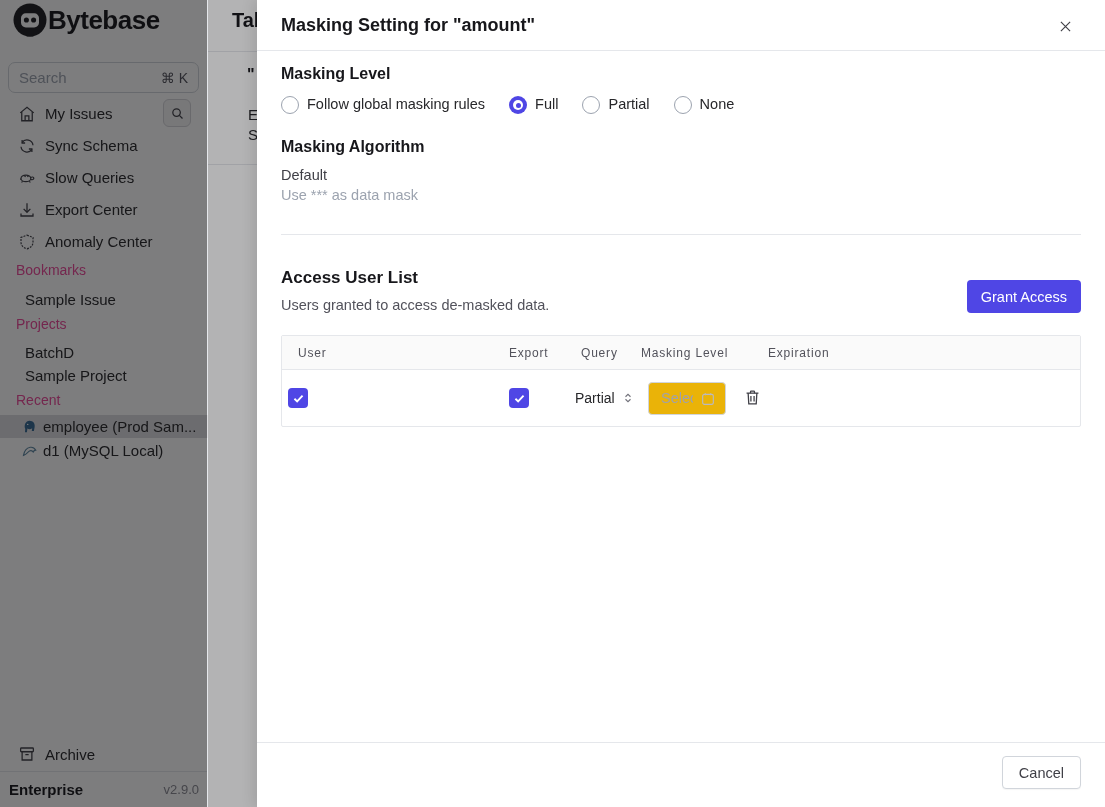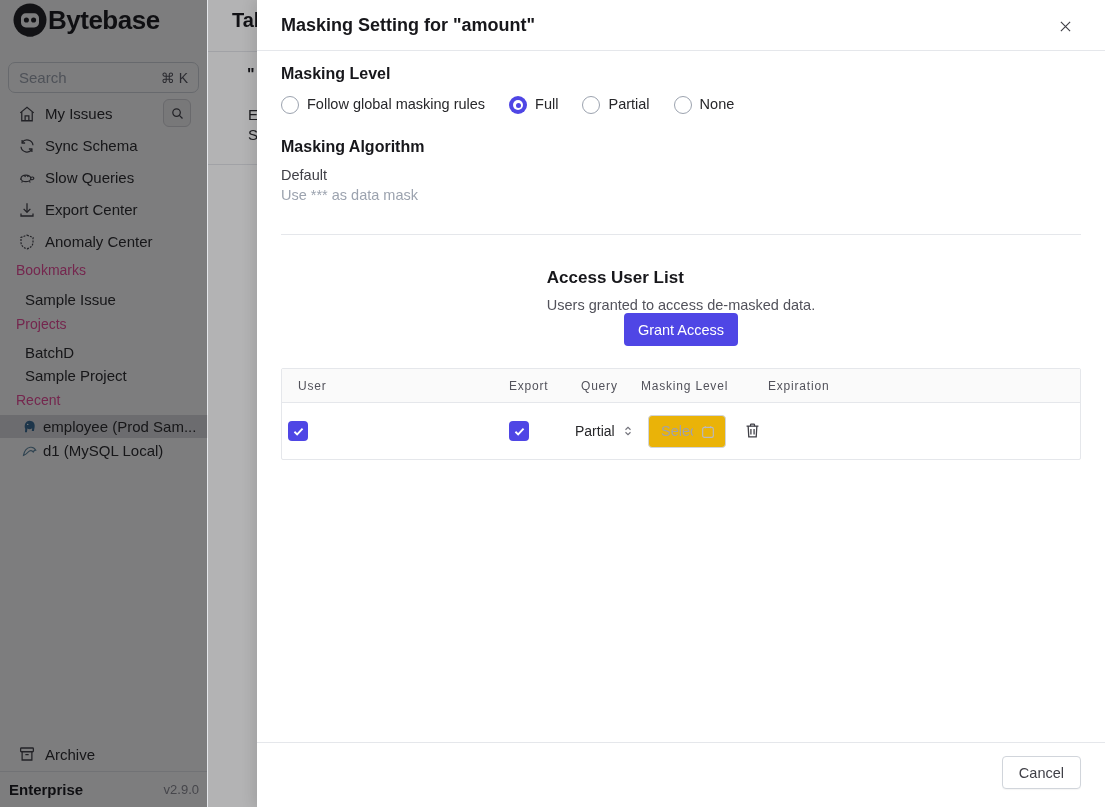--- a/index.html
+++ b/index.html
@@ -59,21 +59,21 @@
   .radio-opt { display:flex; gap:8px; cursor:pointer; }
   .radio { width:18px; height:18px; border-radius:50%; border:1px solid #9ca3af; background:#fff; flex:none; }
   .radio.sel { border:none; background:#4f46e5; position:relative; }
   .radio.sel::after { content:""; position:absolute; left:4px; top:4px; width:10px; height:10px; border-radius:50%; background:#fff; }
   .radio.sel::before { content:""; position:absolute; left:6.5px; top:6.5px; width:5px; height:5px; border-radius:50%; background:#4f46e5; z-index:1; }
   .radio-lbl { font-size:14.5px; color:#27272a; }
   .algo-h { margin-top:24px; }
   .algo-name { margin-top:11px; font-size:14.5px; color:#3f3f46; }
   .algo-desc { margin-top:4px; font-size:14.5px; color:#9ca3af; }
   .hr { border:none; border-top:1px solid #e5e7eb; margin-top:31px; }
-  .access-head { margin-top:33px; display:flex; align-items:center; justify-content:space-between;flex-direction:column; }
+  .access-head { margin-top:33px; display:flex; align-items:flex-end; justify-content:space-between; }
   .access-title { font-size:17px; font-weight:600; color:#17171b; }
   .access-desc { margin-top:9px; font-size:14.5px; color:#52525b; }
   .btn-primary { background:#4f46e5; color:#fff; font-size:14.5px; border:none; border-radius:4px; height:33px; padding:0 14px; cursor:pointer; font-family:inherit; }
   .user-table { margin-top:22px; border:1px solid #e5e7eb; border-radius:2px; }
   .t-row { display:grid; grid-template-columns:227px 66px 66px 121px 1fr; align-items:center; }
   .t-head { height:34px; background:#fafafa; border-bottom:1px solid #e5e7eb; }
   .th { font-size:12px; color:#52525b; letter-spacing:0.8px; font-weight:400; }
   .th:first-child { padding-left:16px; }
   .th.pad6 { padding-left:6px; }
   .t-body-row { height:56px; }

